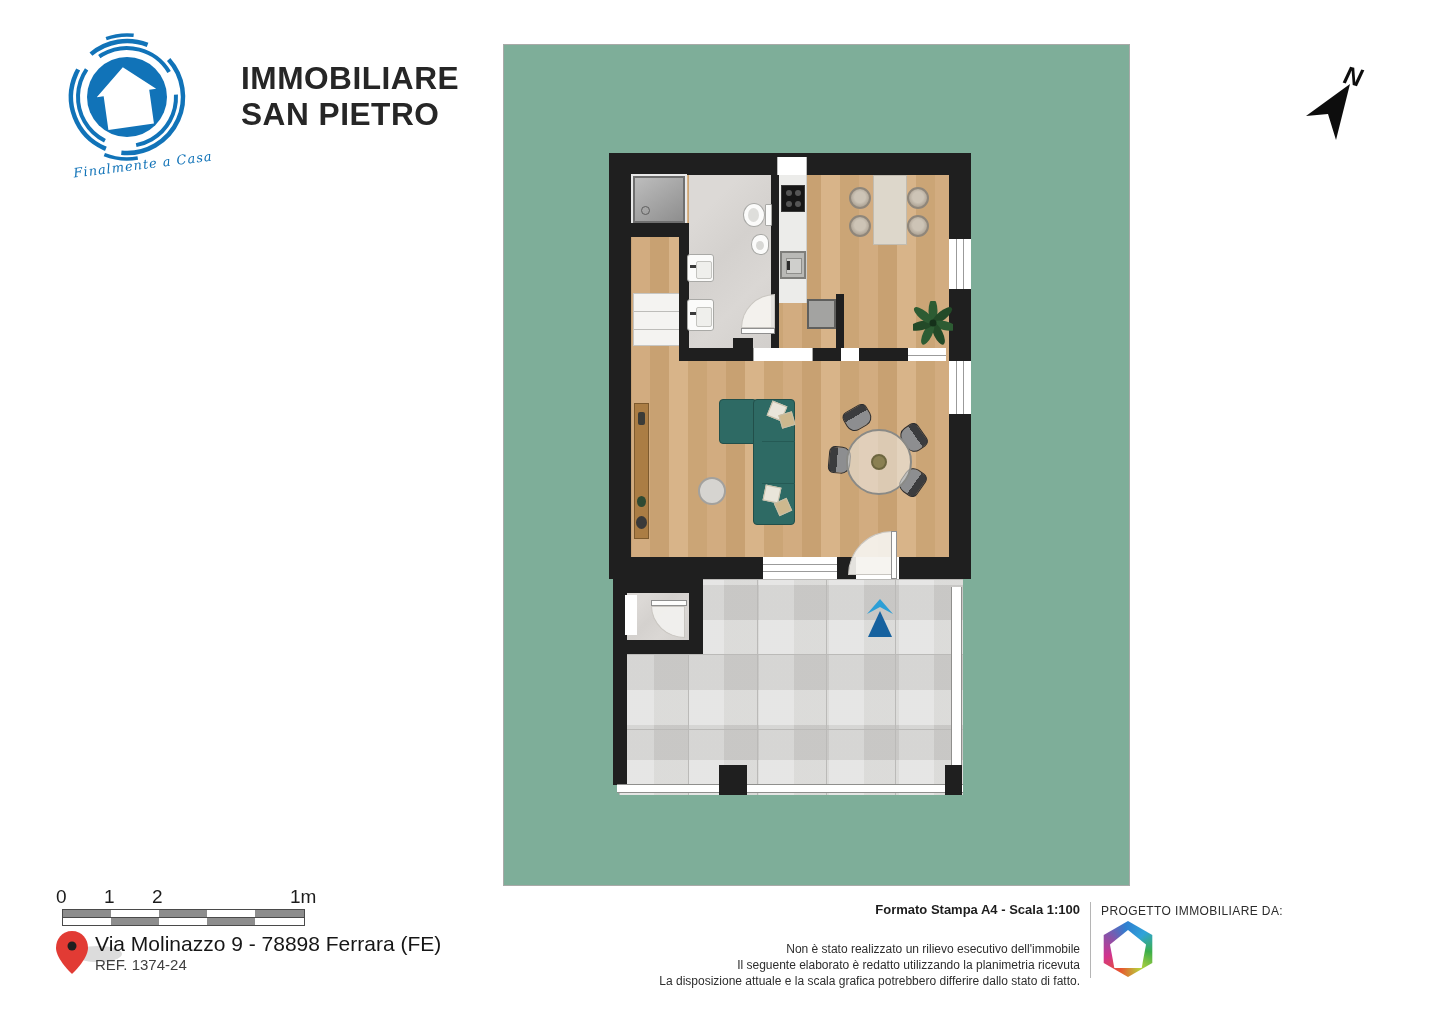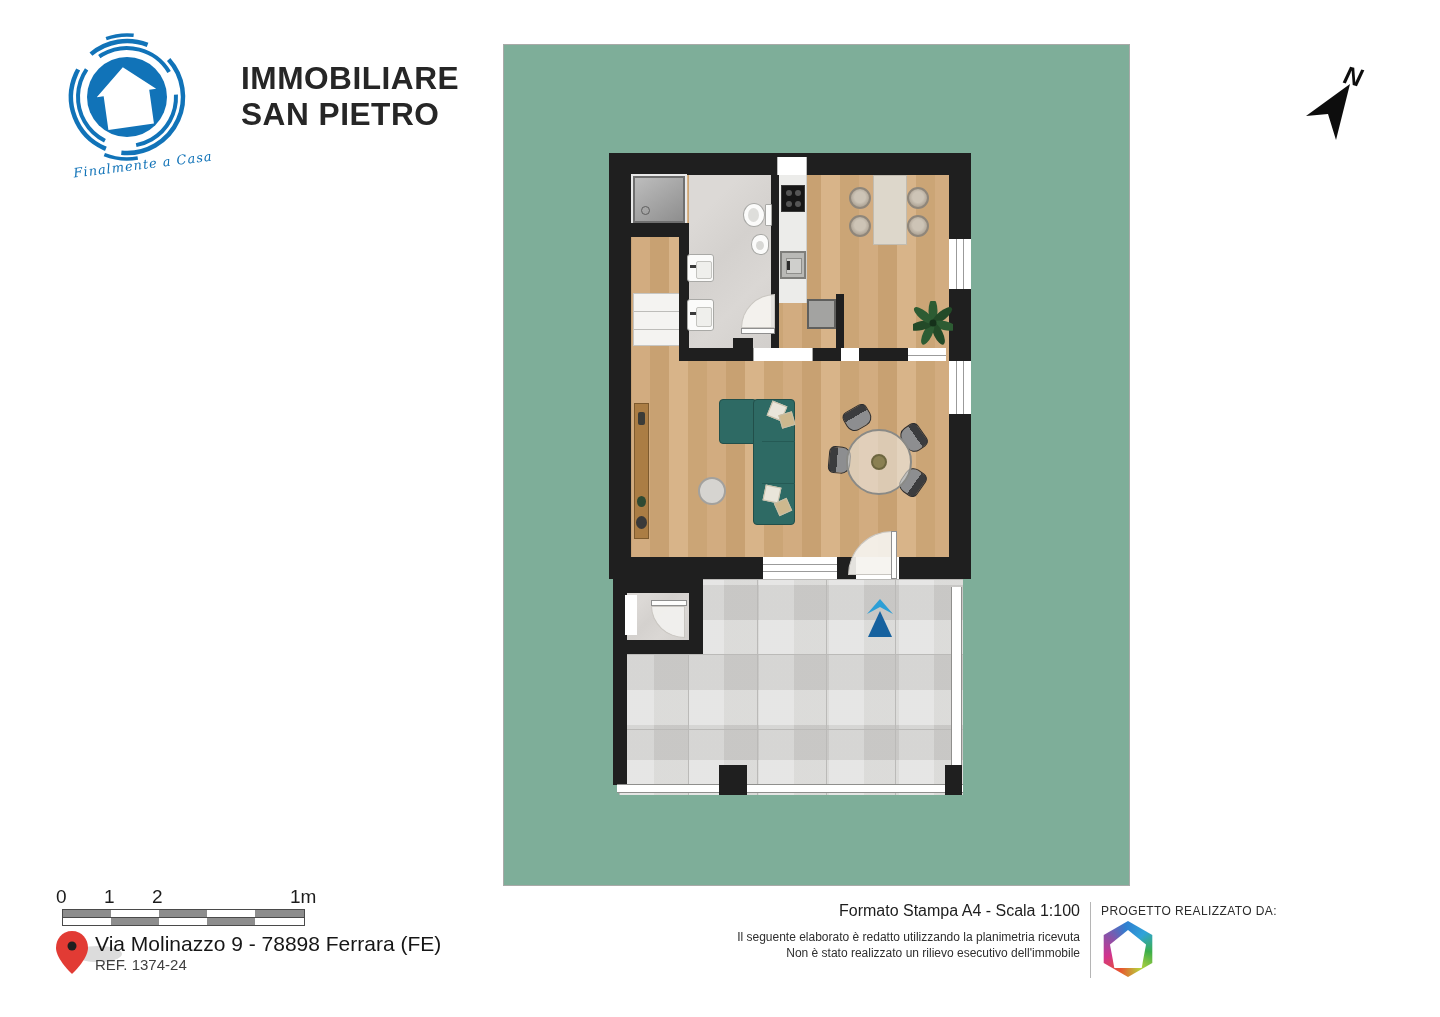--- a/index.html
+++ b/index.html
@@ -54,21 +54,21 @@
   .sb-label{position:absolute;top:0;font-size:19px;color:#1c1c1c;}
   .sb-row{position:absolute;left:0;width:241px;height:7px;display:flex;border:1px solid #4a4a4a;box-sizing:content-box;}
   .sb-row div{height:100%;}
   .seg-d{background:#8d8d8d;}
   .seg-w{background:#ffffff;}
   .addr-main{left:95px;top:932px;font-size:21px;color:#161616;}
   .addr-ref{left:95px;top:956px;font-size:15px;color:#404040;}
 
   
   .printinfo{right:360px;top:902px;width:560px;text-align:right;}
-  .printinfo .fmt{font-size:16px;font-weight:normal;color:#1d1d1d;margin-bottom:9px;}
+  .printinfo .fmt{font-size:13px;font-weight:bold;color:#1d1d1d;margin-bottom:24px;}
   .printinfo .disc{font-size:12px;color:#2e2e2e;line-height:16px;}
   .v-divider{left:1090px;top:902px;width:1px;height:76px;background:#b5b5b5;}
   .credits-label{left:1101px;top:904px;font-size:12px;letter-spacing:.4px;color:#2b2b2b;}
   .metacasa-row{left:1101px;top:920px;height:58px;display:flex;align-items:center;}
   .hex{width:54px;height:56px;position:relative;}
   .hex .ring{position:absolute;inset:0;
       background:conic-gradient(from 200deg,#e8542e,#d1338f,#8a52a8,#2f7fd0,#2fa3d9,#3cae4a,#b7d23c,#e8542e);
       clip-path:polygon(50% 0,95% 25%,95% 75%,50% 100%,5% 75%,5% 25%);}
   .hex .house{position:absolute;left:9px;top:9px;width:36px;height:38px;background:#fff;
       clip-path:polygon(50% 0,100% 38%,88% 100%,12% 100%,0 38%);}
@@ -272,25 +272,26 @@
   <svg class="abs" style="left:0;top:0;" width="40" height="48" viewBox="0 0 40 48">
     <path d="M20 3 C30 3 36 11 36 20 C36 31 20 46 20 46 C20 46 4 31 4 20 C4 11 10 3 20 3 Z" fill="#e23b34"></path>
     <circle cx="20" cy="18" r="4.5" fill="#1f1f1f"></circle>
   </svg>
 </div>
 <div class="abs addr-main">Via Molinazzo 9 - 78898 Ferrara (FE)</div>
 <div class="abs addr-ref">REF. 1374-24</div>
 
 <div class="abs printinfo">
   <div class="fmt">Formato Stampa A4 - Scala 1:100</div>
+  <div class="disc">Non è stato realizzato un rilievo esecutivo dell'immobile</div>
   <div class="disc">Il seguente elaborato è redatto utilizzando la planimetria ricevuta</div>
-  <div class="disc">Non è stato realizzato un rilievo esecutivo dell'immobile</div>
+  <div class="disc">La disposizione attuale e la scala grafica potrebbero differire dallo stato di fatto.</div>
 </div>
 
 <div class="abs v-divider"></div>
 
-<div class="abs credits-label">PROGETTO REALIZZATO DA:</div>
+<div class="abs credits-label">PROGETTO IMMOBILIARE DA:</div>
 <div class="abs metacasa-row">
   <div class="hex">
     <div class="ring"></div>
     <div class="house"></div>
   </div>
 </div>
 
 </body></html>

